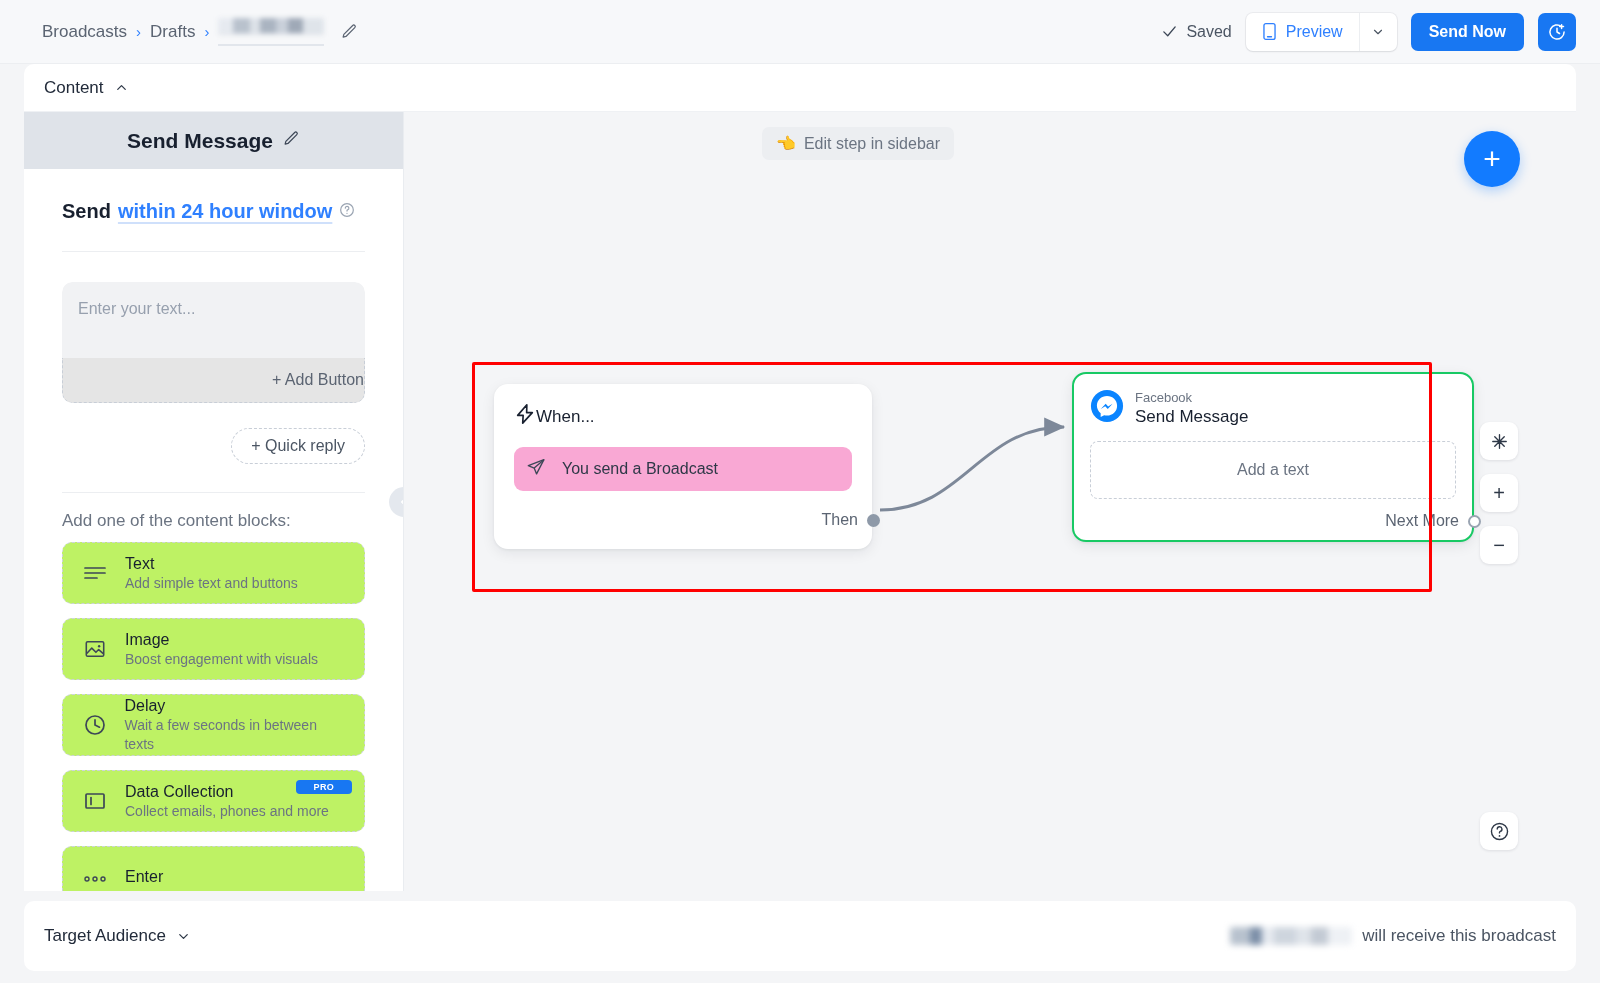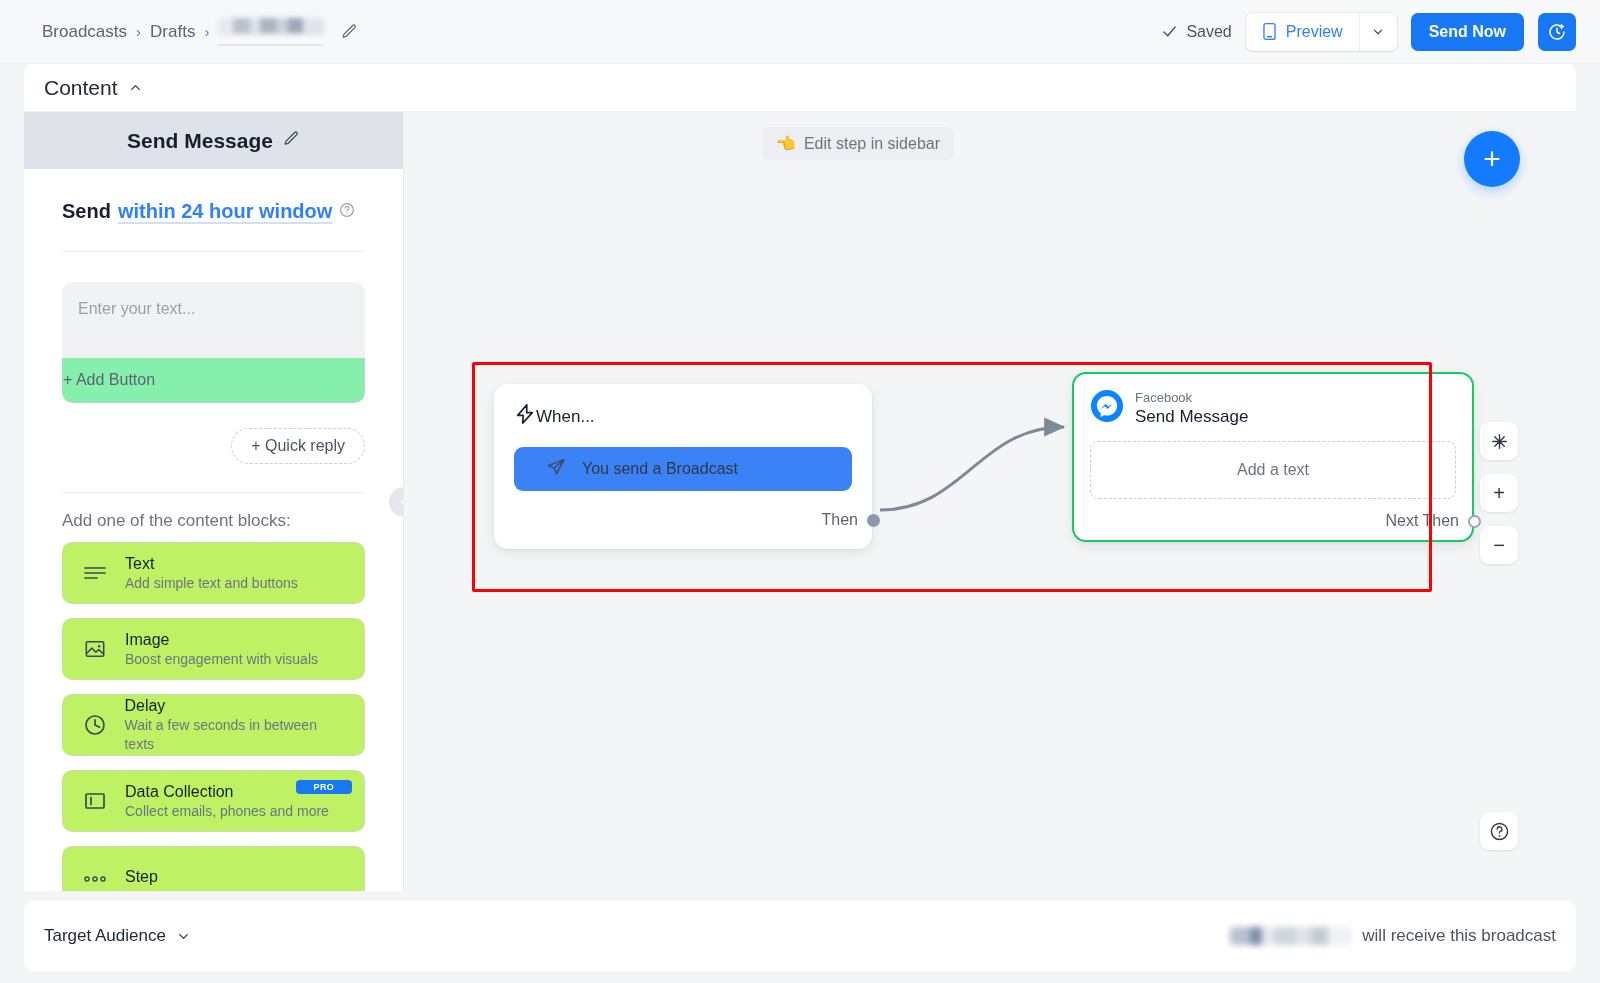--- a/index.html
+++ b/index.html
@@ -64,21 +64,21 @@
     cursor: pointer;
   }
 
   
   .content-bar {
     height: 48px; flex: 0 0 48px; margin: 0 24px;
     background: #fff; border-radius: 10px 10px 0 0;
     display: flex; align-items: center; padding-left: 20px; gap: 10px;
     border-bottom: 1px solid #eff1f4;
   }
-  .content-bar .label { font-size: 21px; color: #222b3a; }
+  .content-bar .label { font-size: 17px; color: #222b3a; }
 
   
   .main {
     flex: 1 1 auto; margin: 0 24px; background: #fff;
     display: flex; position: relative; overflow: hidden;
   }
 
   
   .sidebar {
     width: 380px; flex: 0 0 380px; background: #fff;
@@ -99,22 +99,22 @@
   }
   .hr { height: 1px; background: #eceef1; margin: 28px 0 0 0; }
 
   .msg-card { margin-top: 30px; border-radius: 10px; overflow: hidden; }
   .msg-text {
     background: #f1f2f4; padding: 18px 16px 34px; font-size: 16px; color: #97a0ae;
     border-radius: 10px 10px 0 0; cursor: text; min-height: 76px;
   }
   .add-button {
     border: 1px dashed #c8ced7; border-top: none; border-radius: 0 0 10px 10px;
-    text-align: left; padding: 13px 0; font-size: 16px; color: #5b6472; cursor: pointer;
-    background: #86efac;
+    text-align: right; padding: 13px 0; font-size: 16px; color: #5b6472; cursor: pointer;
+    background: #e5e5e5;
   }
   .quick-reply-row { display: flex; justify-content: flex-end; margin-top: 25px; }
   .quick-reply {
     border: 1px dashed #c8ced7; border-radius: 20px; padding: 8px 19px;
     font-size: 16px; color: #4b5563; cursor: pointer; background: #fff;
   }
   .blocks-hr { height: 1px; background: #eceef1; margin: 28px 0 18px; }
   .blocks-label { font-size: 17px; color: #6b7482; margin-bottom: 11px; }
   .block {
     border: 1px dashed #ccd2db; border-radius: 10px; height: 62px;
@@ -168,22 +168,22 @@
     border: 3px solid #ff0000; border-radius: 2px; pointer-events: none; z-index: 4;
   }
 
   .node {
     position: absolute; background: #fff; border-radius: 14px;
     box-shadow: 0 4px 14px rgba(16,24,40,.08), 0 1px 3px rgba(16,24,40,.06);
   }
   .node-trigger { left: 90px; top: 272px; width: 378px; height: 165px; padding: 18px 20px; }
   .trig-head { display: flex; align-items: center; font-size: 17px; color: #18202f; }
   .trig-sub {
-    margin-top: 16px; background: #3b82f6; border-radius: 9px; height: 44px;
-    display: flex; align-items: center; gap: 16px; padding: 0 32px;
+    margin-top: 16px; background: #f9a8d4; border-radius: 9px; height: 44px;
+    display: flex; align-items: center; gap: 16px; padding: 0 12px;
     font-size: 16px; color: #2e3847; cursor: pointer;
   }
   .then-port {
     position: absolute; right: -8px; bottom: 20px;
     display: flex; align-items: center; gap: 9px;
   }
   .then-port .lbl { font-size: 16px; color: #5b6472; }
   .dot-filled { width: 13px; height: 13px; border-radius: 50%; background: #8e99a8; }
 
   .node-action {
@@ -377,21 +377,21 @@
 
         <div class="block">
           <span class="b-icon">
             <svg width="26" height="10" viewBox="0 0 26 10" fill="none" stroke="#3d4757" stroke-width="1.4">
                 <circle cx="5" cy="7" r="2"></circle>
                 <circle cx="13" cy="7" r="2"></circle>
                 <circle cx="21" cy="7" r="2"></circle>
               </svg>
           </span>
           <span>
-            <span class="b-title">Step</span>
+            <span class="b-title">Enter</span>
           </span>
         </div>
       </div>
 
       <div class="collapse-handle">
         <svg width="14" height="14" viewBox="0 0 24 24" fill="none" stroke="#ffffff" stroke-width="2.4" stroke-linecap="round" stroke-linejoin="round">
             <path d="M15 5l-7 7 7 7"></path>
           </svg>
       </div>
     </div>
@@ -449,21 +449,21 @@
               <path d="M11.4 21.1 16.6 15.6l2.6 2.8 4.7-2.8-5.1 5.5-2.7-2.8-4.7 2.8z" fill="#0a84ff"></path>
             </svg>
           </span>
           <span class="txt">
             <span class="platform">Facebook</span><br>
             <span class="name">Send Message</span>
           </span>
         </div>
         <div class="act-body">Add a text</div>
         <div class="next-port">
-          <span class="lbl">Next Then</span>
+          <span class="lbl">Next More</span>
           <span class="dot-open"></span>
         </div>
       </div>
 
       <div class="zoom-ctrls">
         <button class="zoom-btn">
           <svg width="19" height="19" viewBox="0 0 24 24" fill="none" stroke="#2e3847" stroke-width="1.7" stroke-linecap="round">
             <path d="M12 3.5v17M3.5 12h17M6 6l12 12M18 6 6 18"></path>
           </svg>
         </button>

